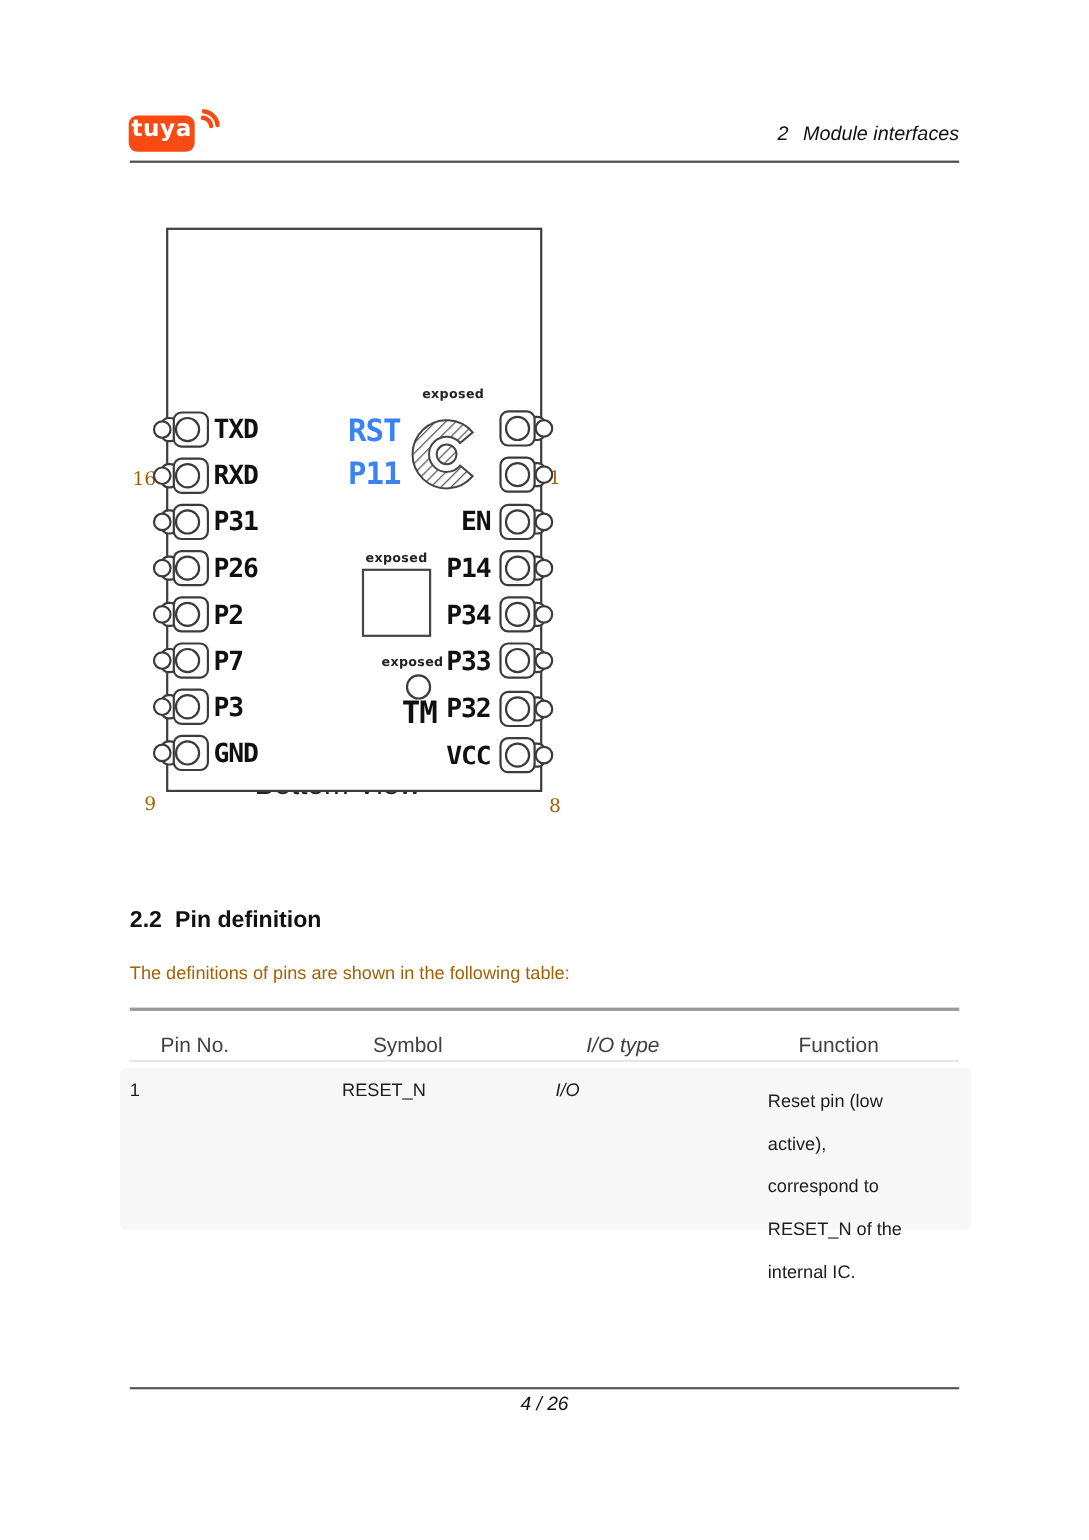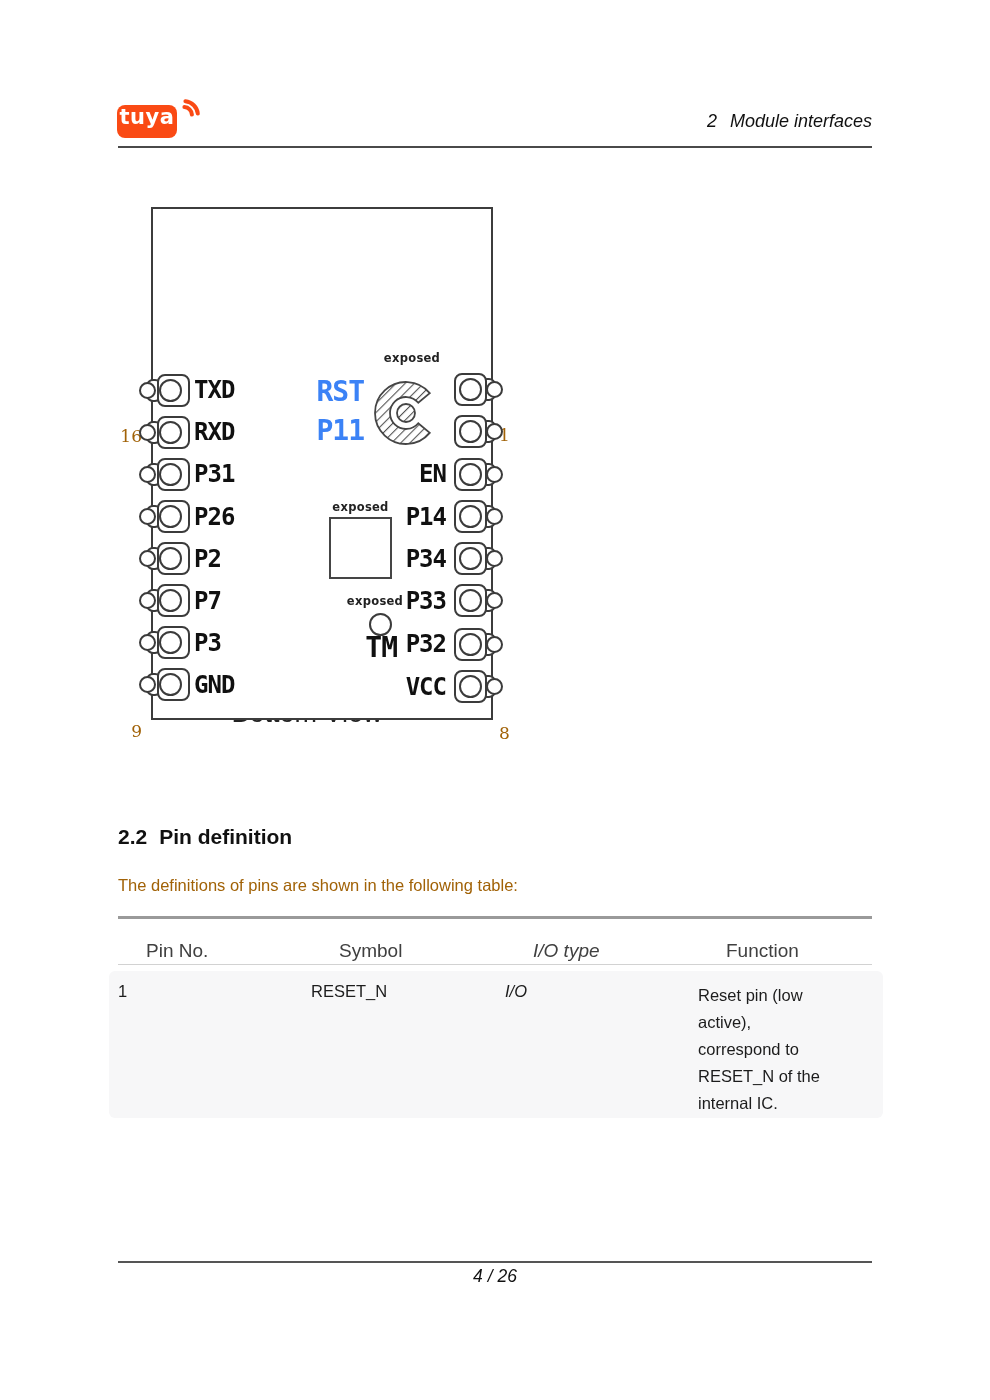--- a/index.html
+++ b/index.html
@@ -95,21 +95,21 @@
 
   .tbl-top-rule  { position:absolute; left:118px; top:916px; width:754px; height:3px; background:#9a9a9a; }
   .tbl-head-rule { position:absolute; left:118px; top:964px; width:754px; height:1px; background:#d2d2d2; }
   .tbl-header { position:absolute; top:940px; font-size:19px; color:#404040;margin-left:28px; }
   .tbl-row-bg {
     position:absolute; left:109px; top:971px; width:774px; height:147px;
     background:#f7f7f8; border-radius:6px; z-index:0;
   }
   .tbl-cell { position:absolute; top:982px; font-size:16.5px; color:#1c1c1c; z-index:1; }
   .col-1 { left:118px; } .col-2 { left:311px; } .col-3 { left:505px;font-style:italic; } .col-4 { left:698px; }
-  .cell-function { width:132px; line-height:27px; }
+  .cell-function { width:132px; line-height:39px; }
 
   
   .footer-rule { position:absolute; left:118px; top:1261px; width:754px; height:2px; background:#555; }
   .footer-page {
     position:absolute; left:395px; top:1266px; width:200px; text-align:center;
     font-style:italic; font-size:17.5px; color:#111;
   }
 </style>
 </head>
 <body>

